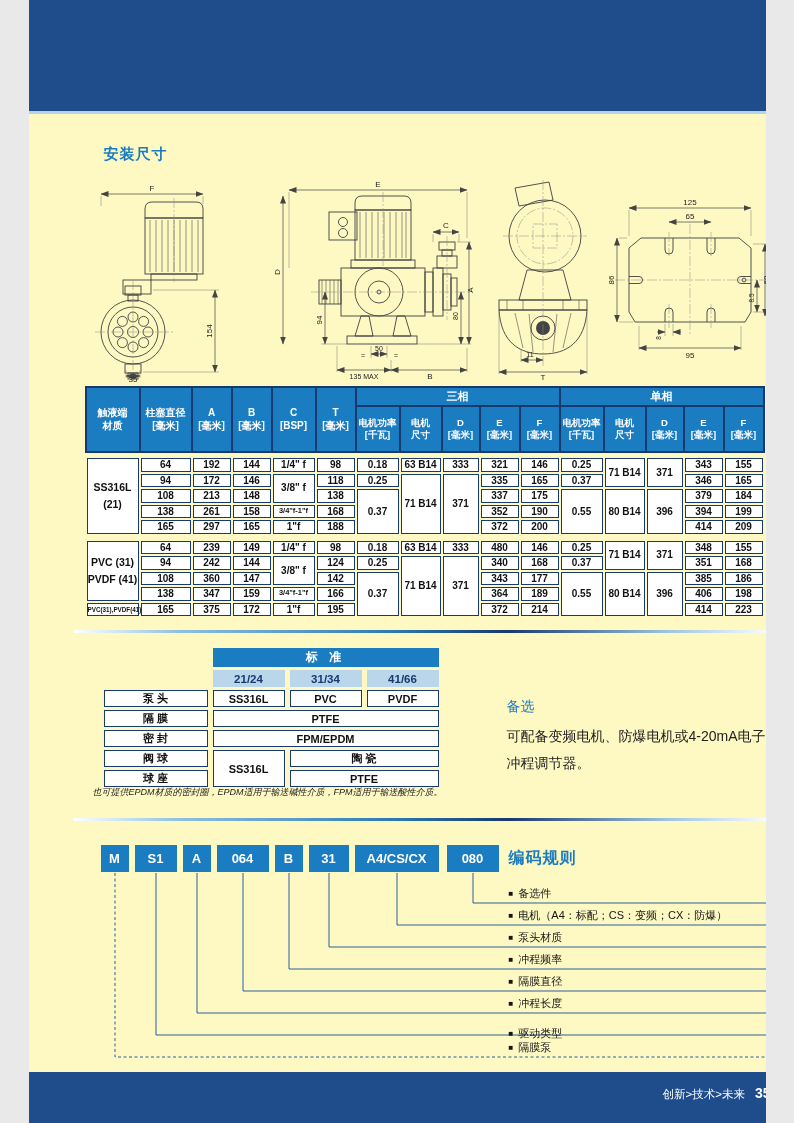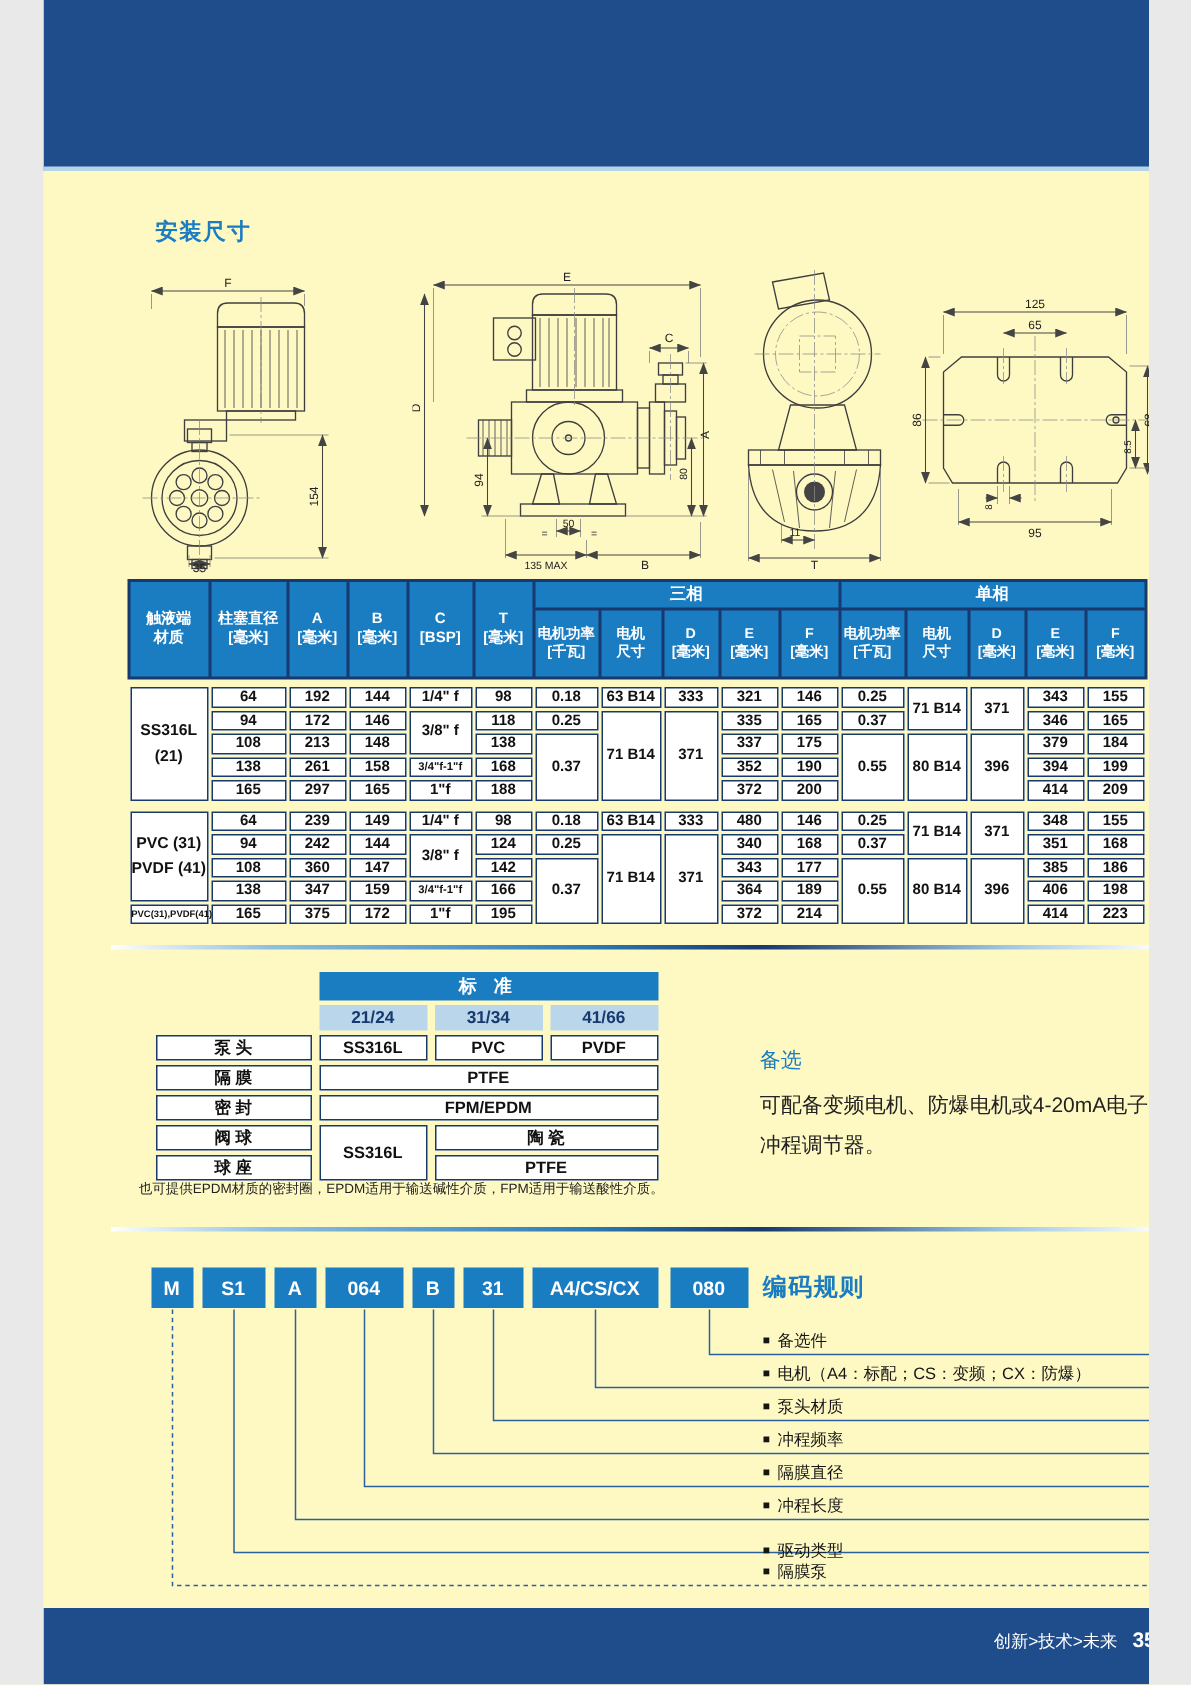--- a/index.html
+++ b/index.html
@@ -47,21 +47,21 @@
 
   .divider{position:absolute;left:45px;width:700px;height:3px;background:linear-gradient(90deg,#ffffff 0%,#8fc0e0 15%,#2e7cb5 45%,#17396e 62%,#9cc6e2 85%,#ffffff 100%);}
   .d1{top:630px;} .d2{top:818px;}
 
   
   table.std{position:absolute;left:70px;top:645px;border-collapse:separate;border-spacing:5px 3px;table-layout:fixed;}
   table.std .noc{background:transparent;border:none;}
   table.std th.bar{background:#1a7cc1;color:#fff;font-size:12px;font-weight:bold;height:17px;letter-spacing:4px;}
   table.std th.lt{background:#b9d6eb;color:#17396e;font-size:11.5px;font-weight:bold;height:15px;}
   table.std td{background:#fff;border:1px solid #17396e;text-align:center;font-size:11px;font-weight:bold;height:14px;color:#111;padding:0 2px;}
-  .stdnote{position:absolute;left:64px;top:786px;font-size:9px;color:#222;}
+  .stdnote{position:absolute;left:64px;top:786px;font-size:9px;color:#222;font-style:italic;}
 
   .opt{position:absolute;left:478px;top:698px;width:272px;}
   .opt-title{font-size:14px;font-weight:normal;color:#1a7cc1;margin-bottom:7px;}
   .opt-text{font-size:14px;color:#222;line-height:1.95;}
 
   
   .coding{position:absolute;left:60px;top:845px;width:688px;height:228px;}
   .coding svg{position:absolute;left:0;top:0;}
   .cbox{position:absolute;top:0;height:27px;background:#1a7cc1;color:#fff;font-weight:bold;font-size:13px;display:flex;align-items:center;justify-content:center;}
   .coding-title{position:absolute;left:420px;top:3px;font-size:16px;font-weight:bold;color:#1a7cc1;letter-spacing:1px;}

